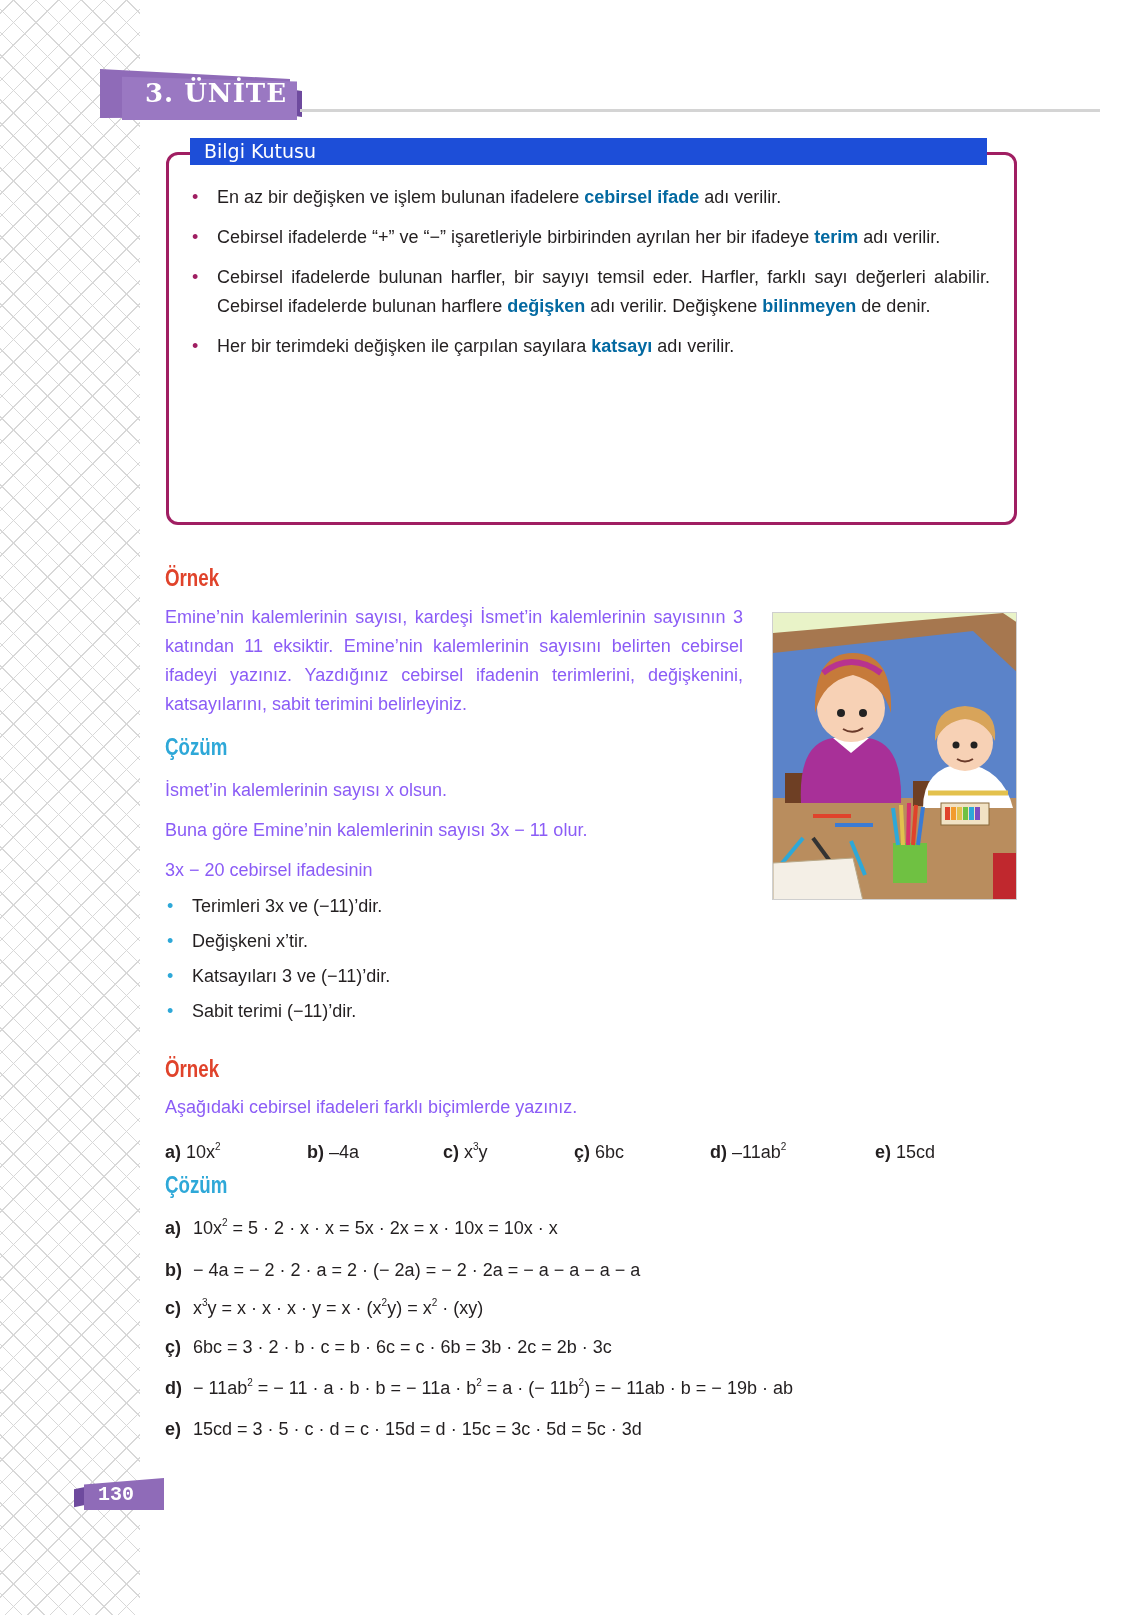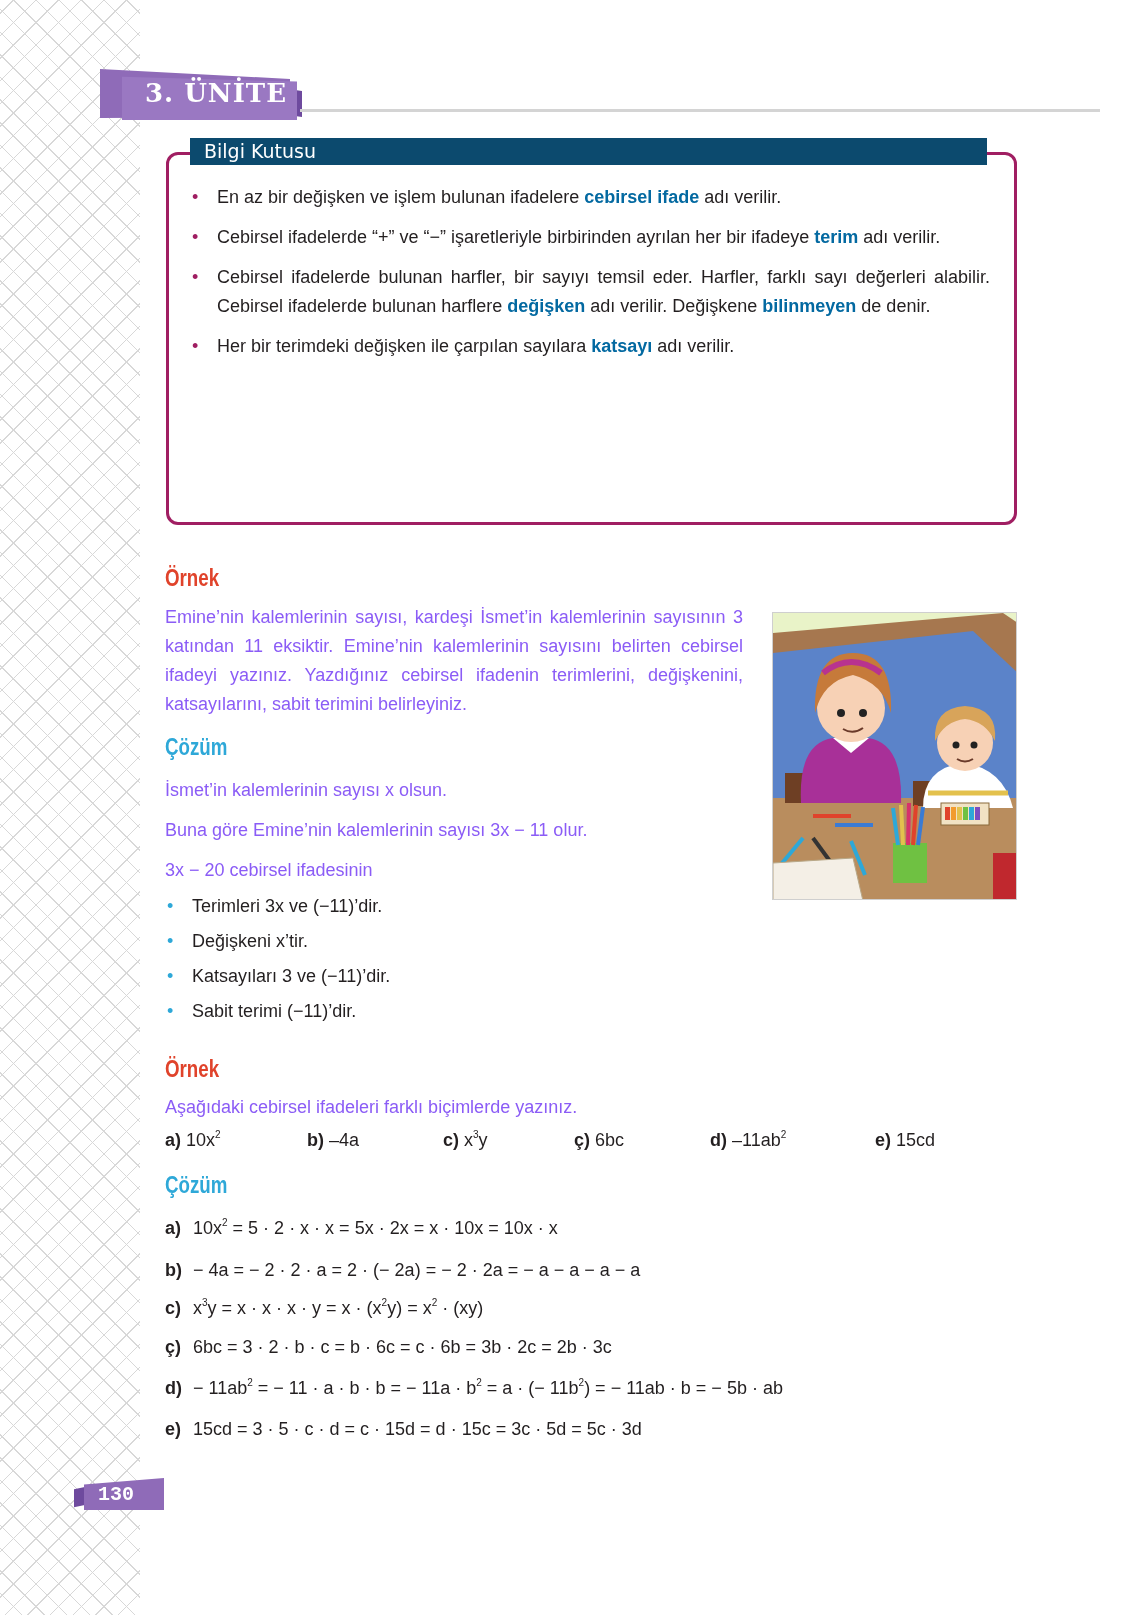--- a/index.html
+++ b/index.html
@@ -17,41 +17,41 @@
   .unit-ribbon { position: absolute; left: 100px; top: 68px; height: 50px; }
   .unit-ribbon .back { position: absolute; left: 188px; top: 22px; width: 14px; height: 26px; background: #6e4a9e; transform: skewY(8deg); }
   .unit-ribbon .front { position: absolute; left: 0; top: 0; width: 190px; height: 50px; background: #8f6bb8;
     clip-path: polygon(0 2%, 100% 22%, 100% 98%, 0 100%); }
   .unit-ribbon .inner { position: absolute; left: 22px; top: 4px; width: 175px; height: 48px; background: #9a78c2;
     clip-path: polygon(0 10%, 100% 20%, 100% 100%, 0 100%); }
   .unit-ribbon .label { position: absolute; left: 45px; top: 10px; color: #ffffff; font-family: "DejaVu Serif", serif; font-weight: bold; font-size: 26px; letter-spacing: 1px; white-space: nowrap; }
   .top-rule { position: absolute; left: 300px; top: 109px; width: 800px; height: 3px; background: #d4d4d4; }
 
   .info-box { position: absolute; left: 166px; top: 152px; width: 851px; height: 373px; border: 3px solid #a01e62; border-radius: 12px; }
-  .info-header { position: absolute; left: 190px; top: 138px; width: 797px; height: 27px; background: #0c4a6e; }
+  .info-header { position: absolute; left: 190px; top: 138px; width: 797px; height: 27px; background: #1d4ed8; }
   .info-header span { position: absolute; left: 14px; top: 2px; color: #ffffff; font-family: "DejaVu Sans", sans-serif; font-size: 19px; }
   .info-list { position: absolute; left: 190px; top: 183px; width: 800px; list-style: none; }
   .info-list li { position: relative; padding-left: 27px; font-size: 18px; line-height: 29px; margin-bottom: 11px; color: #231f20; }
   .info-list li::before { content: "•"; position: absolute; left: 2px; top: 0; color: #a01e62; font-size: 18px; }
   .hl { color: #0369a1; font-weight: bold; }
 
   .heading-ornek { position: absolute; left: 165px; font-family: "Liberation Sans", sans-serif; font-weight: bold; font-size: 24px; color: #e0432b; transform: scaleX(0.78); transform-origin: left; }
   .heading-cozum { position: absolute; left: 165px; font-family: "Liberation Sans", sans-serif; font-weight: bold; font-size: 24px; color: #2ea8d8; transform: scaleX(0.78); transform-origin: left; }
 
   .para { position: absolute; left: 165px; font-size: 18px; line-height: 29px; color: #8b5cf6; }
   .justify { text-align: justify; text-align-last: left; }
 
   .blue-list { position: absolute; left: 165px; list-style: none; }
   .blue-list li { position: relative; padding-left: 27px; font-size: 18px; line-height: 24px; margin-bottom: 11px; }
   .blue-list li::before { content: "•"; position: absolute; left: 2px; top: 0; color: #2ea8d8; }
 
   .illustration { position: absolute; left: 772px; top: 612px; width: 245px; height: 288px; border: 1px solid #cfcfcf; overflow: hidden; }
 
   .options { position: absolute; left: 165px; top: 1130px; width: 800px; height: 26px; font-size: 18px; }
-  .options .opt { position: absolute; top: 0; white-space: nowrap; }
+  .options .opt { position: absolute; top: 12px; white-space: nowrap; }
   .options b { font-weight: bold; }
   sup { font-size: 10px; vertical-align: 8px; line-height: 0; }
 
   .sol-row { position: absolute; left: 165px; font-size: 18px; white-space: nowrap; }
   .sol-row .lbl { display: inline-block; width: 28px; font-weight: bold; }
 
   .page-ribbon { position: absolute; left: 72px; top: 1474px; width: 92px; height: 36px; }
   .page-ribbon .tail { position: absolute; left: 2px; top: 14px; width: 12px; height: 18px; background: #6e4a9e; transform: skewY(-12deg); }
   .page-ribbon .body { position: absolute; left: 12px; top: 4px; width: 80px; height: 32px; background: #8f6bb8; clip-path: polygon(0 20%, 100% 0, 100% 100%, 0 100%); }
   .page-ribbon .num { position: absolute; left: 26px; top: 9px; color: #ffffff; font-family: Liberation Mono, monospace; font-weight: bold; font-size: 20px; }
@@ -167,21 +167,21 @@
 <div class="sol-row" style="top:1260px">
   <span class="lbl">b)</span><span>− 4a = − 2 · 2 · a = 2 · (− 2a) = − 2 · 2a = − a − a − a − a</span>
 </div>
 <div class="sol-row" style="top:1298px">
   <span class="lbl">c)</span><span>x</span><sup>3</sup><span>y = x · x · x · y = x · (x</span><sup>2</sup><span>y) = x</span><sup>2</sup><span> · (xy)</span>
 </div>
 <div class="sol-row" style="top:1337px">
   <span class="lbl">ç)</span><span>6bc = 3 · 2 · b · c = b · 6c = c · 6b = 3b · 2c = 2b · 3c</span>
 </div>
 <div class="sol-row" style="top:1378px">
-  <span class="lbl">d)</span><span>− 11ab</span><sup>2</sup><span> = − 11 · a · b · b = − 11a · b</span><sup>2</sup><span> = a · (− 11b</span><sup>2</sup><span>) = − 11ab · b = − 5b · ab</span>
+  <span class="lbl">d)</span><span>− 11ab</span><sup>2</sup><span> = − 11 · a · b · b = − 11a · b</span><sup>2</sup><span> = a · (− 11b</span><sup>2</sup><span>) = − 11ab · b = − 19b · ab</span>
 </div>
 <div class="sol-row" style="top:1419px">
   <span class="lbl">e)</span><span>15cd = 3 · 5 · c · d = c · 15d = d · 15c = 3c · 5d = 5c · 3d</span>
 </div>
 
 <div class="page-ribbon">
   <div class="tail"></div>
   <div class="body"></div>
   <span class="num">130</span>
 </div>

